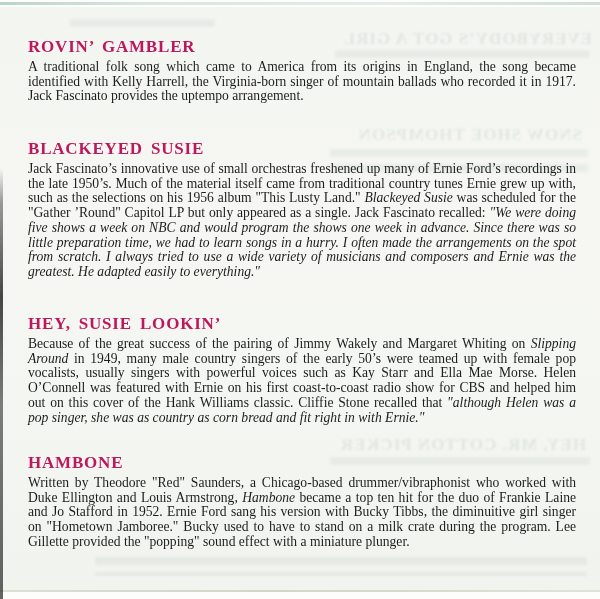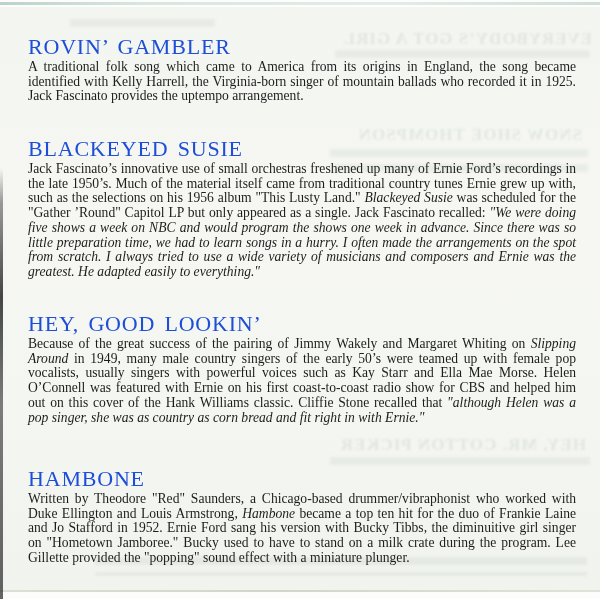--- a/index.html
+++ b/index.html
@@ -65,29 +65,29 @@
   .stripe-b { left: 335px; top: 50px;  width: 255px; height: 10px; }
   .stripe-c { left: 330px; top: 149px; width: 258px; height: 26px; }
   .stripe-d { left: 330px; top: 457px; width: 260px; height: 12px; }
   .stripe-e { left: 95px;  top: 557px; width: 492px; height: 19px; }
 
   
   .sec { position: absolute; left: 28px; width: 548px; z-index: 2; }
   #sec1 { top: 36px; }
   #sec2 { top: 138px; }
   #sec3 { top: 313px; }
-  #sec4 { top: 468px; }
+  #sec4 { top: 452px; }
   .song-title {
     margin: 0 0 3px 0;
-    font-size: 22px;
-    font-weight: normal;
+    font-size: 17px;
+    font-weight: bold;
     line-height: 21px;
     letter-spacing: .8px;
     word-spacing: 3px;
-    color: #1d4ed8;
+    color: #be185d;
   }
   .song-text {
     margin: 0;
     font-size: 13.6px;
     line-height: 14.7px;
     text-align: justify;
     color: #1d1d1d;
   }
 </style>
 </head>
@@ -104,30 +104,30 @@
   <div class="bleed bleed-2">SNOW SHOE THOMPSON</div>
   <div class="bleed bleed-3">HEY, MR. COTTON PICKER</div>
   <div class="bleed-stripe stripe-a"></div>
   <div class="bleed-stripe stripe-b"></div>
   <div class="bleed-stripe stripe-c"></div>
   <div class="bleed-stripe stripe-d"></div>
   <div class="bleed-stripe stripe-e"></div>
 
   <section class="sec" id="sec1">
     <h2 class="song-title">ROVIN’ GAMBLER</h2>
-    <p class="song-text"><span>A traditional folk song which came to America from its origins in England, the song became identified with Kelly Harrell, the Virginia-born singer of mountain ballads who recorded it in 1925. Jack Fascinato provides the uptempo arrangement.</span></p>
+    <p class="song-text"><span>A traditional folk song which came to America from its origins in England, the song became identified with Kelly Harrell, the Virginia-born singer of mountain ballads who recorded it in 1917. Jack Fascinato provides the uptempo arrangement.</span></p>
   </section>
 
   <section class="sec" id="sec2">
     <h2 class="song-title">BLACKEYED SUSIE</h2>
     <p class="song-text"><span>Jack Fascinato’s innovative use of small orchestras freshened up many of Ernie Ford’s recordings in the late 1950’s. Much of the material itself came from traditional country tunes Ernie grew up with, such as the selections on his 1956 album "This Lusty Land." </span><span style="font-style: italic;">Blackeyed Susie</span><span> was scheduled for the "Gather ’Round" Capitol LP but only appeared as a single. Jack Fascinato recalled: </span><span style="font-style: italic;">"We were doing five shows a week on NBC and would program the shows one week in advance. Since there was so little preparation time, we had to learn songs in a hurry. I often made the arrangements on the spot from scratch. I always tried to use a wide variety of musicians and composers and Ernie was the greatest. He adapted easily to everything."</span></p>
   </section>
 
   <section class="sec" id="sec3">
-    <h2 class="song-title">HEY, GOOD LOOKIN’</h2>
+    <h2 class="song-title">HEY, SUSIE LOOKIN’</h2>
     <p class="song-text"><span>Because of the great success of the pairing of Jimmy Wakely and Margaret Whiting on </span><span style="font-style: italic;">Slipping Around</span><span> in 1949, many male country singers of the early 50’s were teamed up with female pop vocalists, usually singers with powerful voices such as Kay Starr and Ella Mae Morse. Helen O’Connell was featured with Ernie on his first coast-to-coast radio show for CBS and helped him out on this cover of the Hank Williams classic. Cliffie Stone recalled that </span><span style="font-style: italic;">"although Helen was a pop singer, she was as country as corn bread and fit right in with Ernie."</span></p>
   </section>
 
   <section class="sec" id="sec4">
     <h2 class="song-title">HAMBONE</h2>
     <p class="song-text"><span>Written by Theodore "Red" Saunders, a Chicago-based drummer/vibraphonist who worked with Duke Ellington and Louis Armstrong, </span><span style="font-style: italic;">Hambone</span><span> became a top ten hit for the duo of Frankie Laine and Jo Stafford in 1952. Ernie Ford sang his version with Bucky Tibbs, the diminuitive girl singer on "Hometown Jamboree." Bucky used to have to stand on a milk crate during the program. Lee Gillette provided the "popping" sound effect with a miniature plunger.</span></p>
   </section>
 
 </div>
 

